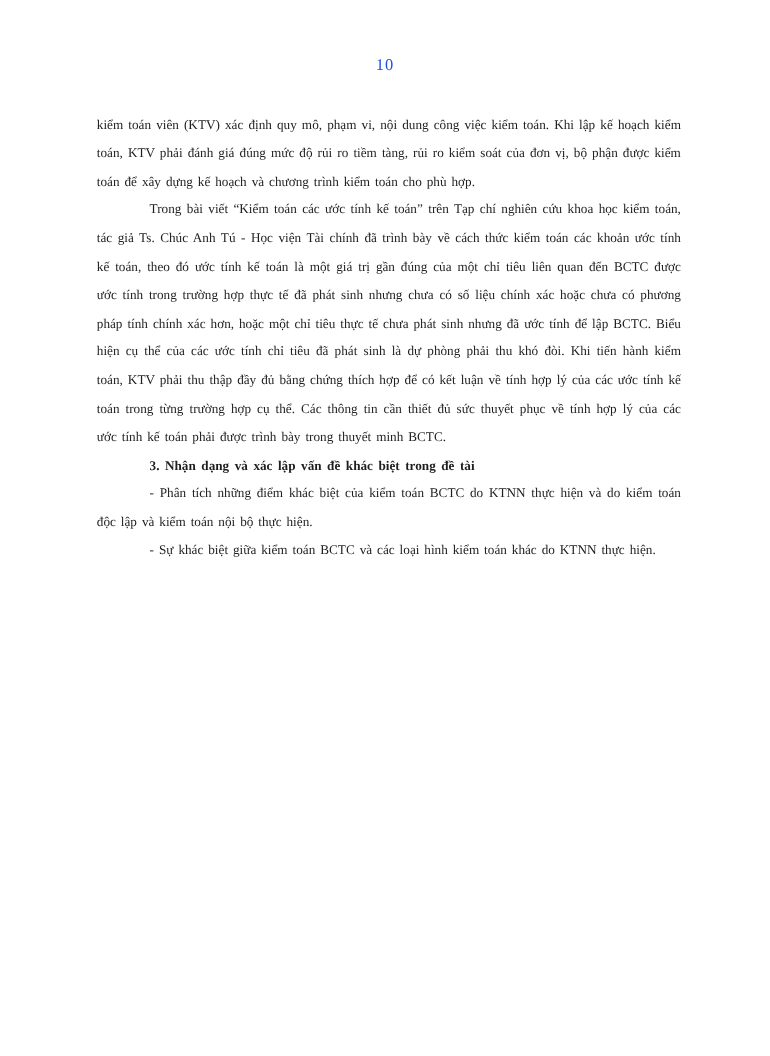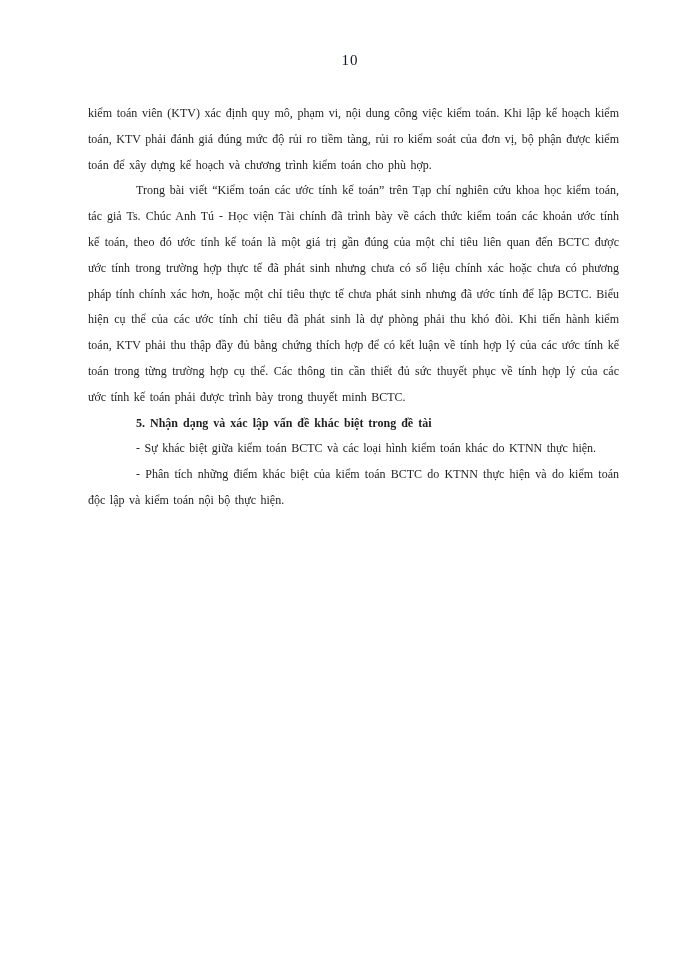--- a/index.html
+++ b/index.html
@@ -21,21 +21,21 @@
   }
 
   .page-number {
     position: absolute;
     top: 52px;
     left: 0;
     width: 100%;
     text-align: center;
     font-size: 15px;
     letter-spacing: 1px;
-    color: #0f172a;
+    color: #1d4ed8;
   }
 
   .body-text {
     position: absolute;
     top: 101px;
     left: 88px;
     width: 531px;
   }
 
   .body-text p {
@@ -63,24 +63,24 @@
 <div class="page">
 
   <div class="page-number">10</div>
 
   <div class="body-text">
 
     <p class="no-indent">kiểm toán viên (KTV) xác định quy mô, phạm vi, nội dung công việc kiểm toán. Khi lập kế hoạch kiểm toán, KTV phải đánh giá đúng mức độ rủi ro tiềm tàng, rủi ro kiểm soát của đơn vị, bộ phận được kiểm toán để xây dựng kế hoạch và chương trình kiểm toán cho phù hợp.</p>
 
     <p class="indent">Trong bài viết “Kiểm toán các ước tính kế toán” trên Tạp chí nghiên cứu khoa học kiểm toán, tác giả Ts. Chúc Anh Tú - Học viện Tài chính đã trình bày về cách thức kiểm toán các khoản ước tính kế toán, theo đó ước tính kế toán là một giá trị gần đúng của một chỉ tiêu liên quan đến BCTC được ước tính trong trường hợp thực tế đã phát sinh nhưng chưa có số liệu chính xác hoặc chưa có phương pháp tính chính xác hơn, hoặc một chỉ tiêu thực tế chưa phát sinh nhưng đã ước tính để lập BCTC. Biểu hiện cụ thể của các ước tính chỉ tiêu đã phát sinh là dự phòng phải thu khó đòi. Khi tiến hành kiểm toán, KTV phải thu thập đầy đủ bằng chứng thích hợp để có kết luận về tính hợp lý của các ước tính kế toán trong từng trường hợp cụ thể. Các thông tin cần thiết đủ sức thuyết phục về tính hợp lý của các ước tính kế toán phải được trình bày trong thuyết minh BCTC.</p>
 
-    <p class="heading">5. Nhận dạng và xác lập vấn đề khác biệt trong đề tài</p>
+    <p class="heading">3. Nhận dạng và xác lập vấn đề khác biệt trong đề tài</p>
 
 
 
 
+    <p class="indent">- Phân tích những điểm khác biệt của kiểm toán BCTC do KTNN thực hiện và do kiểm toán độc lập và kiểm toán nội bộ thực hiện.</p>
+
     <p class="indent">- Sự khác biệt giữa kiểm toán BCTC và các loại hình kiểm toán khác do KTNN thực hiện.</p>
-
-    <p class="indent">- Phân tích những điểm khác biệt của kiểm toán BCTC do KTNN thực hiện và do kiểm toán độc lập và kiểm toán nội bộ thực hiện.</p>
 
   </div>
 
 </div>
 
 </body></html>

